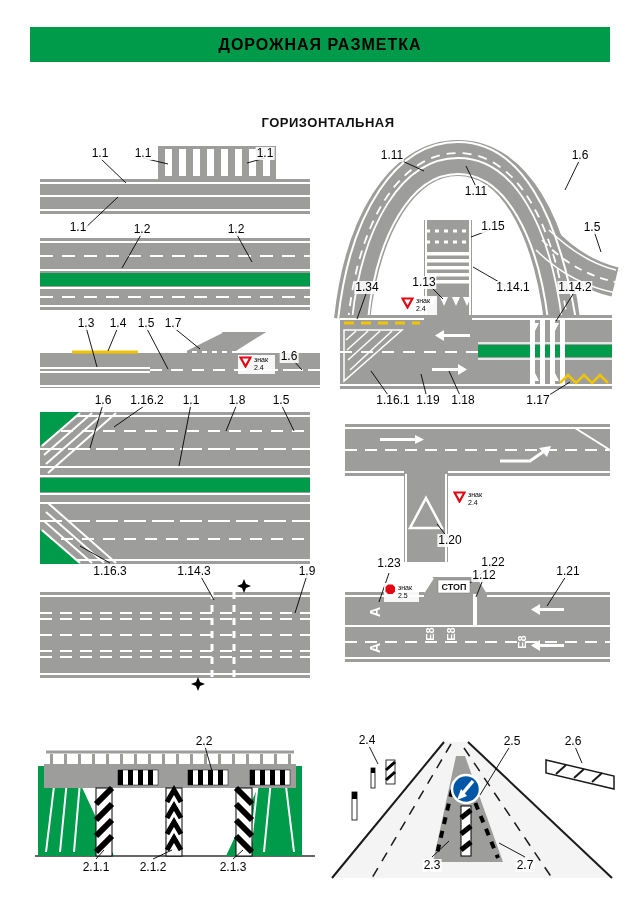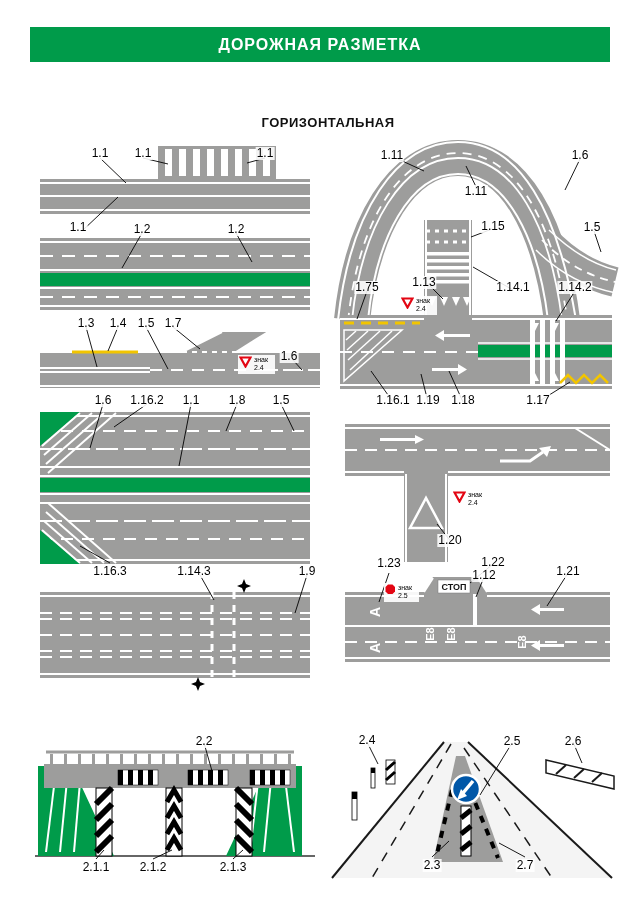--- a/index.html
+++ b/index.html
@@ -1,20 +1,20 @@
 <!DOCTYPE html>
 <html><head>
 <meta charset="utf-8">
 <style>
   html,body{margin:0;padding:0;background:#fff;}
   .page{position:relative;width:640px;height:905px;background:#fff;overflow:hidden;
         font-family:"Liberation Sans",sans-serif;}
   .header{position:absolute;left:30px;top:27px;width:580px;height:35px;background:#009b4a;
           display:flex;align-items:center;justify-content:center;}
-  .header .title{color:#ffffff;font-weight:bold;font-size:16px;letter-spacing:1px;}
+  .header .title{color:#000000;font-weight:bold;font-size:16px;letter-spacing:1px;}
   .sec-title{position:absolute;left:0;width:100%;text-align:center;font-weight:bold;
              font-size:13px;color:#111;letter-spacing:.5px;margin:8px;}
   .canvas{position:absolute;left:0;top:0;}
   .lbl{position:absolute;transform:translateX(-50%);font-size:12px;color:#000;
        background:rgba(255,255,255,.88);padding:0 1px;line-height:1.1;white-space:nowrap;}
   .sign-note{position:absolute;display:flex;align-items:flex-start;gap:2px;
              background:rgba(255,255,255,.92);padding:1px;}
   .sign-note .txt{font-size:7px;line-height:1.2;width:20px;color:#000;}
 </style>
 </head>
@@ -443,21 +443,21 @@
   <span class="lbl" style="left:237px;top:394px">1.8</span>
   <span class="lbl" style="left:281px;top:394px">1.5</span>
   <span class="lbl" style="left:110px;top:565px">1.16.3</span>
   <span class="lbl" style="left:194px;top:565px">1.14.3</span>
   <span class="lbl" style="left:307px;top:565px">1.9</span>
   <span class="lbl" style="left:392px;top:149px">1.11</span>
   <span class="lbl" style="left:580px;top:149px">1.6</span>
   <span class="lbl" style="left:476px;top:185px">1.11</span>
   <span class="lbl" style="left:592px;top:221px">1.5</span>
   <span class="lbl" style="left:493px;top:220px">1.15</span>
-  <span class="lbl" style="left:367px;top:281px">1.75</span>
+  <span class="lbl" style="left:367px;top:281px">1.34</span>
   <span class="lbl" style="left:424px;top:276px">1.13</span>
   <span class="lbl" style="left:513px;top:281px">1.14.1</span>
   <span class="lbl" style="left:575px;top:281px">1.14.2</span>
   <span class="lbl" style="left:393px;top:394px">1.16.1</span>
   <span class="lbl" style="left:428px;top:394px">1.19</span>
   <span class="lbl" style="left:463px;top:394px">1.18</span>
   <span class="lbl" style="left:538px;top:394px">1.17</span>
   <span class="lbl" style="left:450px;top:534px">1.20</span>
   <span class="lbl" style="left:493px;top:556px">1.22</span>
   <span class="lbl" style="left:389px;top:557px">1.23</span>

